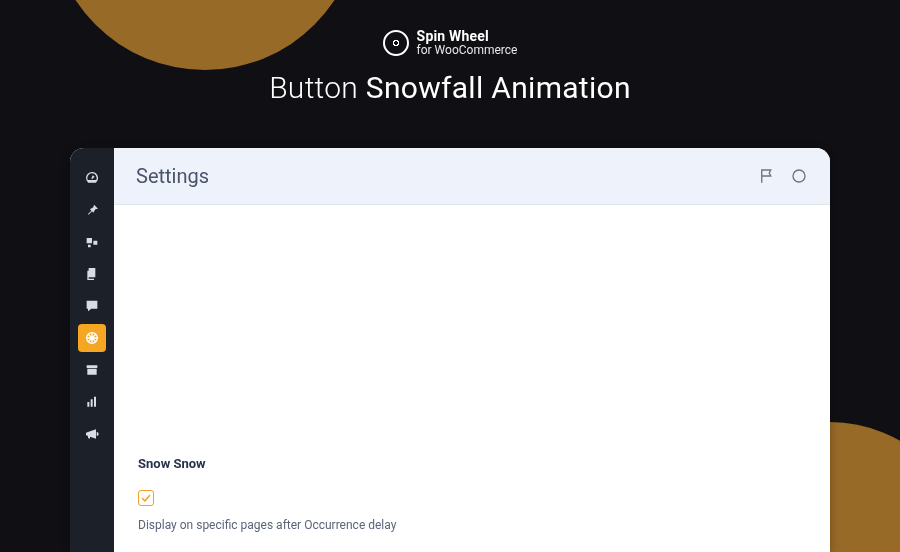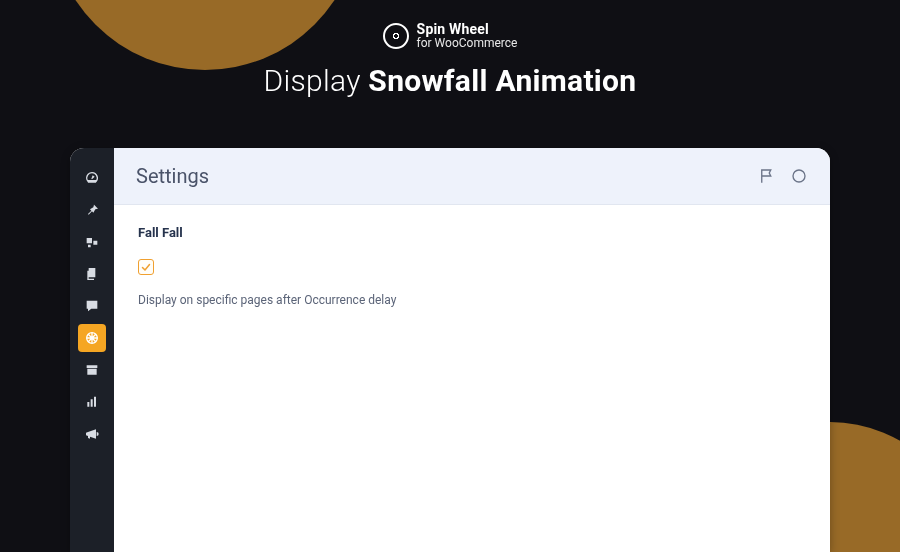--- a/index.html
+++ b/index.html
@@ -33,20 +33,21 @@
       position: relative;
       text-align: center;
       padding-top: 22px;
       color: #fff;
       z-index: 2;
     }
     .logo-row {
       display: inline-flex;
       align-items: center;
       gap: 8px;
+      margin-top: 7px;
     }
     .logo-icon {
       width: 26px;
       height: 26px;
       border: 2px solid #fff;
       border-radius: 50%;
       position: relative;
       flex-shrink: 0;
     }
     .logo-icon::before {
@@ -55,21 +56,21 @@
       inset: 4px;
       background: radial-gradient(circle, transparent 2px, #fff 2px 3px, transparent 3px);
     }
     .logo-text {
       text-align: left;
       line-height: 1.05;
     }
     .logo-title { font-size: 14px; font-weight: 700; letter-spacing: .2px; }
     .logo-sub { font-size: 12px; opacity: .9; }
     .hero-title { margin-top: 10px; font-size: 30px; font-weight: 300; letter-spacing: .3px; }
-    .hero-title strong { font-weight: 700; }
+    .hero-title strong { font-weight: 400; }
     .panel {
       position: absolute;
       left: 70px;
       right: 70px;
       top: 148px;
       bottom: 0;
       background: #fff;
       border-radius: 14px 14px 0 0;
       display: flex;
       overflow: hidden;
@@ -90,21 +91,21 @@
       height: 28px;
       display: flex;
       align-items: center;
       justify-content: center;
       color: #d8dce3;
       border-radius: 4px;
       cursor: pointer;
     }
     .side-item.active { background: #f5a623; color: #fff; }
     .side-item svg { width: 16px; height: 16px; }
-    .content { flex: 1; display: flex; flex-direction: column; }
+    .content { flex: 1; display: flex; flex-direction: column; justify-content: space-between; }
     .header {
       background: #eef2fb;
       padding: 16px 22px;
       display: flex;
       align-items: center;
       justify-content: space-between;
       border-bottom: 1px solid #e1e6f0;
     }
     .header-title { font-size: 20px; color: #4a5369; font-weight: 400; }
     .header-actions { display: flex; gap: 14px; color: #6b7488; }
@@ -119,38 +120,38 @@
       height: 16px;
       border: 1px solid #f0a030;
       border-radius: 3px;
       display: inline-flex;
       align-items: center;
       justify-content: center;
       cursor: pointer;
       background: #fffdf8;
     }
     .checkbox svg { width: 12px; height: 12px; stroke: #f0a030; }
-    .field-desc { font-size: 12px; color: #5b6478; margin-top: 16px; }
+    .field-desc { font-size: 12px; color: #5b6478; margin-top: 10px; }
   </style>
 </head>
 <body>
 
 <div class="circle-top"></div>
 <div class="circle-bottom"></div>
 
 <div class="hero">
   <div class="logo-row">
     <span class="logo-icon"></span>
     <span class="logo-text">
       <div class="logo-title">Spin Wheel</div>
       <div class="logo-sub">for WooCommerce</div>
     </span>
   </div>
   <h1 class="hero-title">
-    <span>Display </span><strong>Snowfall Animation</strong>
+    <span>Button </span><strong>Snowfall Animation</strong>
   </h1>
 </div>
 
 <div class="panel">
   <nav class="sidebar">
     <div class="side-item">
       <svg viewBox="0 0 24 24" fill="currentColor">
           <path d="M12 3a9 9 0 00-9 9 9 9 0 003 6.7V19h12v-.3A9 9 0 0012 3zm0 2a7 7 0 016.3 10H5.7A7 7 0 0112 5zm1 3l-2 5 1 1 4-4-3-2z"></path>
         </svg>
     </div>
@@ -208,21 +209,21 @@
         </span>
         <span>
           <svg width="18" height="18" viewBox="0 0 24 24" fill="none" stroke="currentColor" stroke-width="1.8">
               <circle cx="12" cy="12" r="8"></circle>
             </svg>
         </span>
       </div>
     </div>
 
     <div class="body">
-      <div class="section-title">Fall Fall</div>
+      <div class="section-title">Snow Snow</div>
       <div class="field-row">
         <div class="field-control">
           <span class="checkbox">
             <svg viewBox="0 0 24 24" fill="none" stroke-width="3" stroke-linecap="round" stroke-linejoin="round">
                 <polyline points="5 13 10 18 19 7"></polyline>
               </svg>
           </span>
           <div class="field-desc">Display on specific pages after Occurrence delay</div>
         </div>
       </div>

